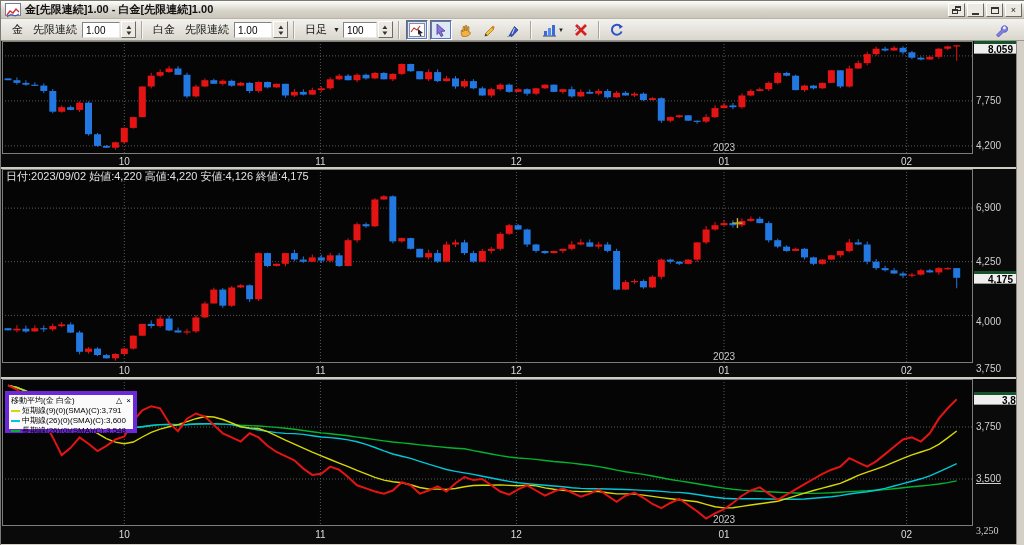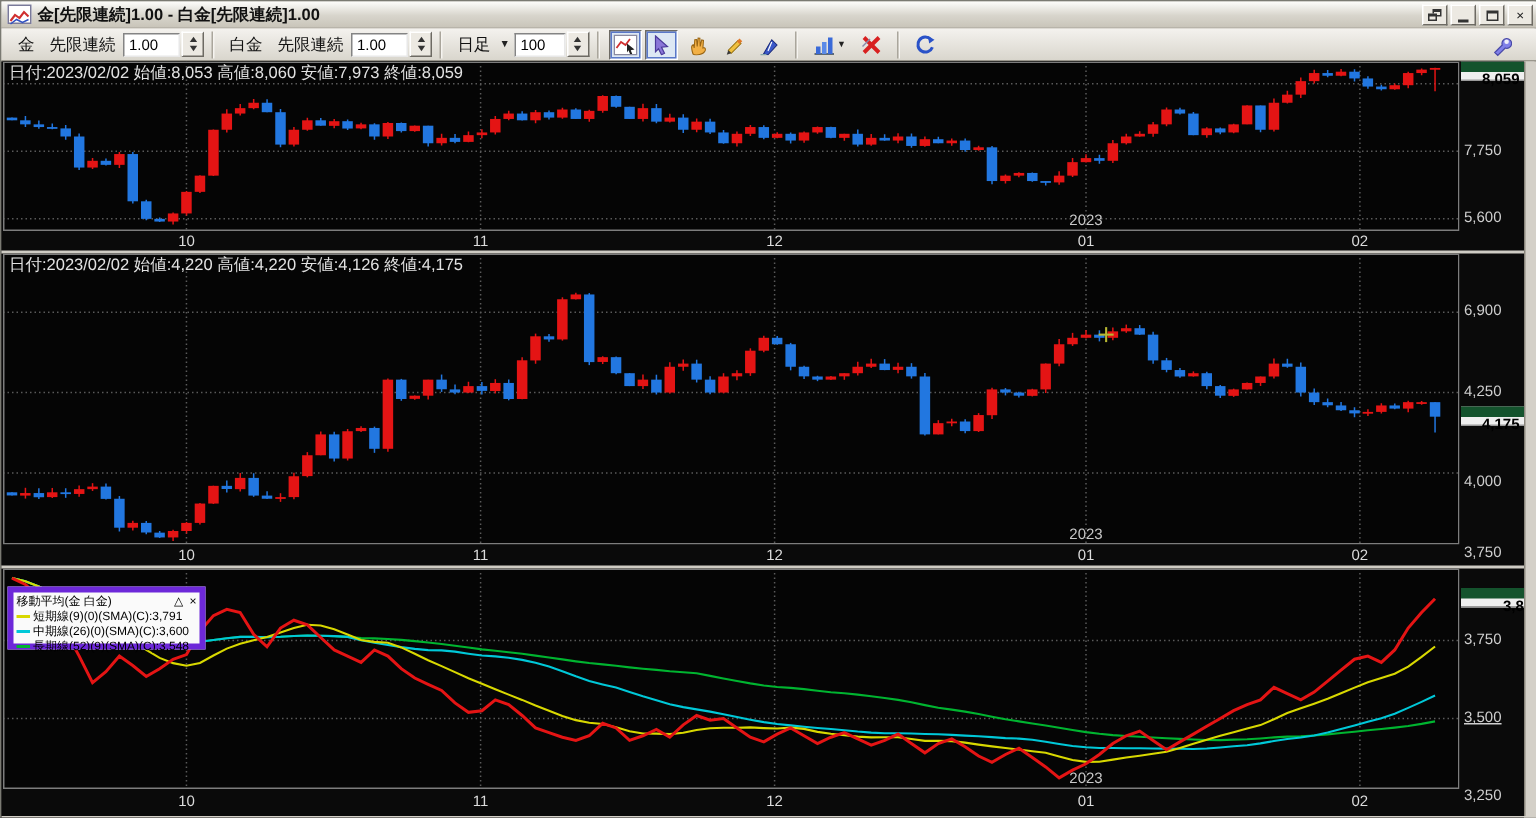--- a/index.html
+++ b/index.html
@@ -37,21 +37,21 @@
   .tbtn.pressed{border:1px solid;border-color:#6d6a63 #fff #fff #6d6a63;background:#dde8f4;outline:1px solid #5a78c8;outline-offset:-2px}
   .tbtn svg{display:block}
   #wrench{position:absolute;right:12px;top:2px}
   
   #charts{position:absolute;left:0;top:40px;width:1015px;height:505px;background:#0a0a0a}
   #right-edge{position:absolute;left:1015px;top:40px;width:9px;height:505px;background:#d4d0c8;border-left:1px solid #8a867c}
   .panel{position:absolute;left:0;width:1015px;background:#0a0a0a;overflow:hidden}
   .panel svg.plot{position:absolute;left:1px;top:0;background:#050505}
   .phead{position:absolute;left:5px;top:0px;font-size:11px;color:#e2e2e2;white-space:nowrap;z-index:5}
   .axis-label{position:absolute;left:975px;width:40px;font-size:10px;color:#cfcfcf;white-space:nowrap;z-index:4}
-  .axis-current{position:absolute;left:973px;width:42px;height:13px;background:#efefef;border-top:7px solid #14532d;border-bottom:1px solid #9a9a9a;
+  .axis-current{position:absolute;left:973px;width:42px;height:13px;background:#efefef;border-top:3px solid #14532d;border-bottom:1px solid #9a9a9a;
     color:#000;font-size:10px;font-weight:bold;text-align:right;padding:0 3px 0 0;line-height:12px;z-index:6}
   .month-label{position:absolute;width:22px;text-align:center;font-size:10px;color:#dcdcdc;z-index:4}
   .year-label{position:absolute;width:30px;text-align:center;font-size:10px;color:#c8c8c8;z-index:4}
   .sep{position:absolute;left:0;width:1015px;height:2px;background:#cfccc4;z-index:7}
   
   #ma-legend{position:absolute;left:4px;top:12px;width:132px;height:42px;background:#fafafa;border:4px solid #6d28d9;
     z-index:8;font-size:8px;color:#000;padding:1px 2px;line-height:10px}
   #ma-legend .lg-title{display:flex;justify-content:space-between;font-size:8px}
   #ma-legend .lg-btns span{margin-left:2px;cursor:default}
   .lg-row{display:flex;align-items:center;white-space:nowrap}
@@ -401,23 +401,22 @@
             <rect x="924.3" y="15.8" width="7" height="2.7" fill="#e41414"></rect>
             <line x1="936.8" y1="6.8" x2="936.8" y2="17.8" stroke="#e41414" stroke-width="1"></line>
             <rect x="933.3" y="7.7" width="7" height="8.1" fill="#e41414"></rect>
             <line x1="945.7499999999999" y1="4.7" x2="945.7499999999999" y2="9.1" stroke="#e41414" stroke-width="1"></line>
             <rect x="942.2" y="5.4" width="7" height="2.3" fill="#e41414"></rect>
             <line x1="954.6999999999999" y1="4.1" x2="954.6999999999999" y2="19.8" stroke="#e41414" stroke-width="1"></line>
             <rect x="951.2" y="4.3" width="7" height="1.2" fill="#e41414"></rect>
           </g>
           <rect x="0.5" y="0.5" width="970" height="112" fill="none" stroke="#7d7d7d"></rect>
         </svg>
-      <div class="phead">日付:2023/02/02 始値:8,053 高値:8,060 安値:7,973 終値:8,059</div>
     <div class="axis-label" style="top: 53.9352px;">7,750</div>
-        <div class="axis-label" style="top: 98.9316px;">5,600</div>
+        <div class="axis-label" style="top: 98.9316px;">4,200</div>
         <div class="axis-current" style="top: 0px;">8,059</div>
         <div class="month-label" style="left: 112.35px; top: 115px;">10</div>
         <div class="month-label" style="left: 308.355px; top: 115px;">11</div>
         <div class="month-label" style="left: 504.36px; top: 115px;">12</div>
         <div class="month-label" style="left: 712px; top: 115px;">01</div>
         <div class="month-label" style="left: 894.58px; top: 115px;">02</div>
         <div class="year-label" style="left: 708px; top: 101px;">2023</div>
       </div>
     <div class="sep" style="top:126px"></div>
 
@@ -644,21 +643,21 @@
             <rect x="933.3" y="99.1" width="7" height="4.3" fill="#e41414"></rect>
             <line x1="945.7499999999999" y1="98.3" x2="945.7499999999999" y2="100.8" stroke="#e41414" stroke-width="1"></line>
             <rect x="942.2" y="99.1" width="7" height="1.2" fill="#e41414"></rect>
             <line x1="954.6999999999999" y1="99.1" x2="954.6999999999999" y2="119.3" stroke="#2277e0" stroke-width="1"></line>
             <rect x="951.2" y="99.1" width="7" height="9.7" fill="#2277e0"></rect>
           </g>
           <line x1="730.425" y1="54.07725321888412" x2="740.425" y2="54.07725321888412" stroke="#b8b832" stroke-width="1.4"></line>
           <line x1="735.425" y1="49.07725321888412" x2="735.425" y2="59.07725321888412" stroke="#b8b832" stroke-width="1.4"></line>
           <rect x="0.5" y="0.5" width="970" height="193" fill="none" stroke="#7d7d7d"></rect>
         </svg>
-      <div class="phead">日付:2023/02/02 始値:4,220 高値:4,220 安値:4,126 終値:4,175</div>
+      <div class="phead">日付:2023/09/02 始値:4,220 高値:4,220 安値:4,126 終値:4,175</div>
     <div class="axis-label" style="top: 33.0558px;">6,900</div>
         <div class="axis-label" style="top: 86.7039px;">4,250</div>
         <div class="axis-label" style="top: 147px;">4,000</div>
         <div class="axis-label" style="top: 194px;">3,750</div>
         <div class="axis-current" style="top: 101.798px;">4,175</div>
         <div class="month-label" style="left: 112.35px; top: 196px;">10</div>
         <div class="month-label" style="left: 308.355px; top: 196px;">11</div>
         <div class="month-label" style="left: 504.36px; top: 196px;">12</div>
         <div class="month-label" style="left: 712px; top: 196px;">01</div>
         <div class="month-label" style="left: 894.58px; top: 196px;">02</div>
@@ -692,26 +691,26 @@
         <div class="lg-row">
           <span class="lg-swatch" id="sw0" style="background: rgb(216, 216, 0);"></span>
           <span>短期線(9)(0)(SMA)(C):3,791</span>
         </div>
         <div class="lg-row">
           <span class="lg-swatch" id="sw1" style="background: rgb(0, 200, 216);"></span>
           <span>中期線(26)(0)(SMA)(C):3,600</span>
         </div>
         <div class="lg-row">
           <span class="lg-swatch" id="sw2" style="background: rgb(0, 180, 48);"></span>
-          <span>長期線(52)(9)(SMA)(C):3,548</span>
+          <span>長期線(26)(0)(SMA)(C):3,548</span>
         </div>
       </div>
     <div class="axis-label" style="top: 42.0449px;">3,750</div>
         <div class="axis-label" style="top: 94.0416px; text-decoration: underline;">3,500</div>
-        <div class="axis-label" style="top: 146.038px;">3,250</div>
+        <div class="axis-label" style="top: 146.038px; font-family: Liberation Serif, serif;">3,250</div>
         <div class="axis-current" style="top: 13.1747px; padding-left: 28px;">3,884</div>
         <div class="month-label" style="left: 112.35px; top: 150px;">10</div>
         <div class="month-label" style="left: 308.355px; top: 150px;">11</div>
         <div class="month-label" style="left: 504.36px; top: 150px;">12</div>
         <div class="month-label" style="left: 712px; top: 150px;">01</div>
         <div class="month-label" style="left: 894.58px; top: 150px;">02</div>
         <div class="year-label" style="left: 708px; top: 135px;">2023</div>
       </div>
   </div>
 

